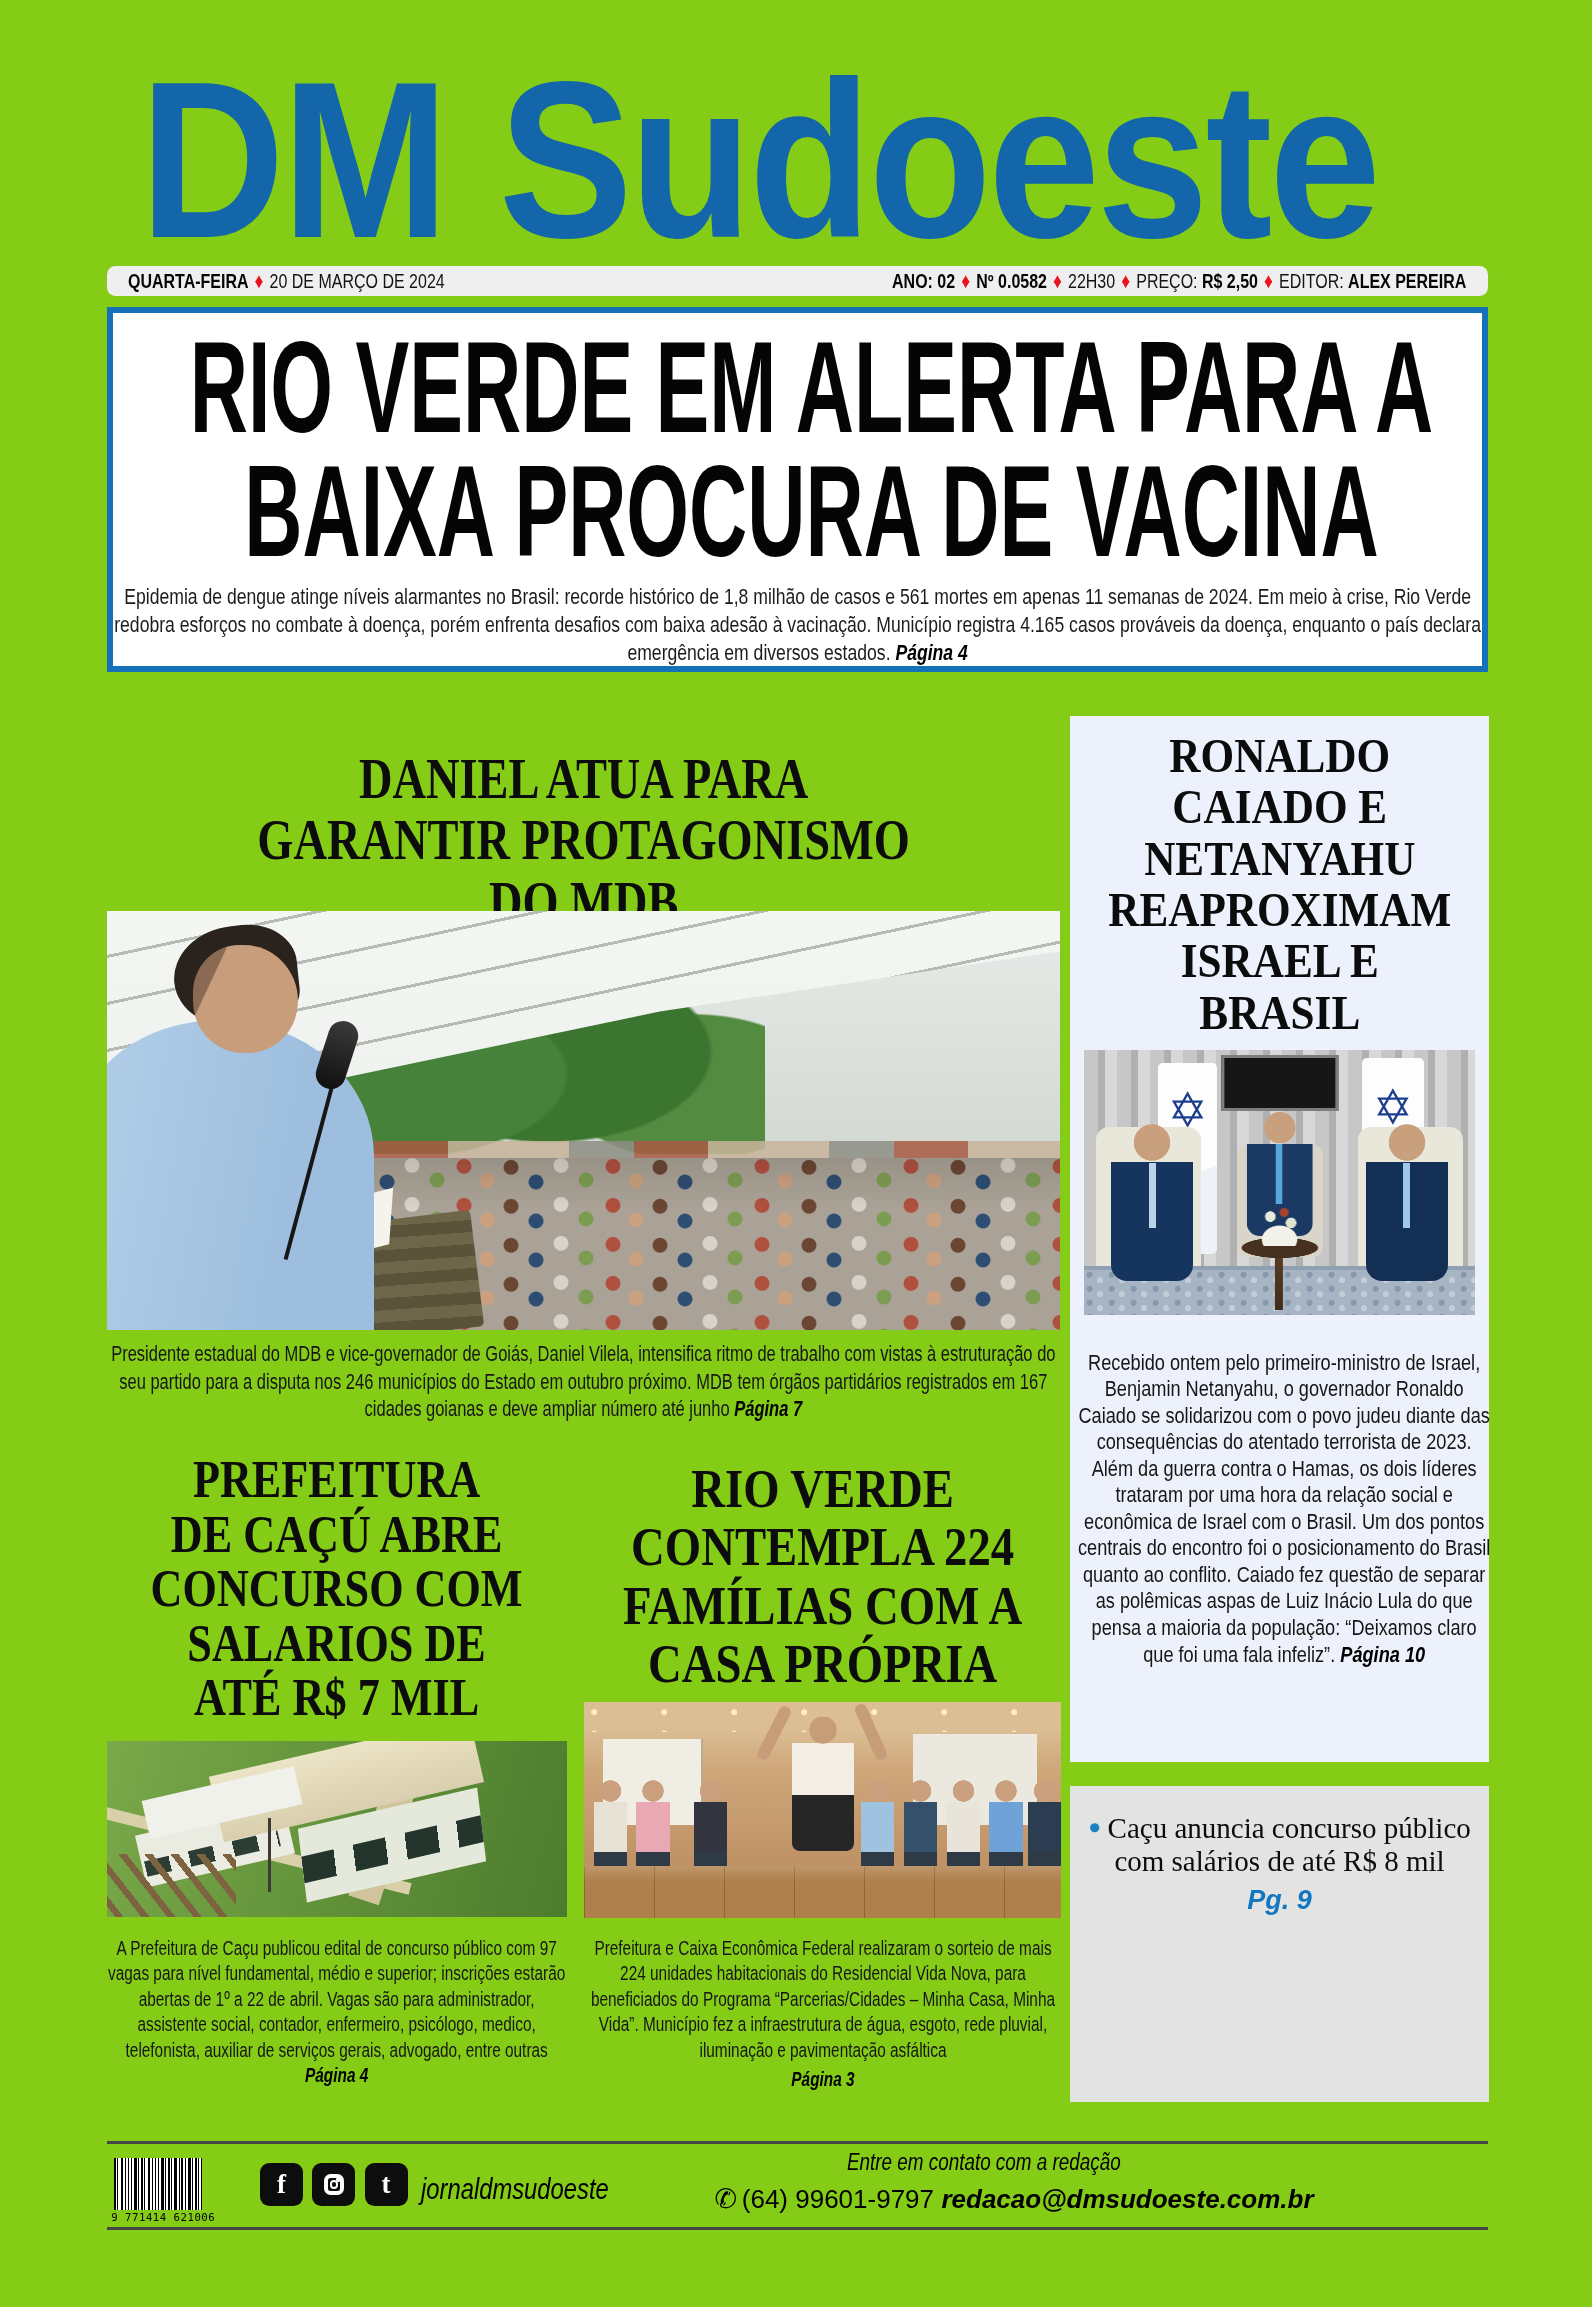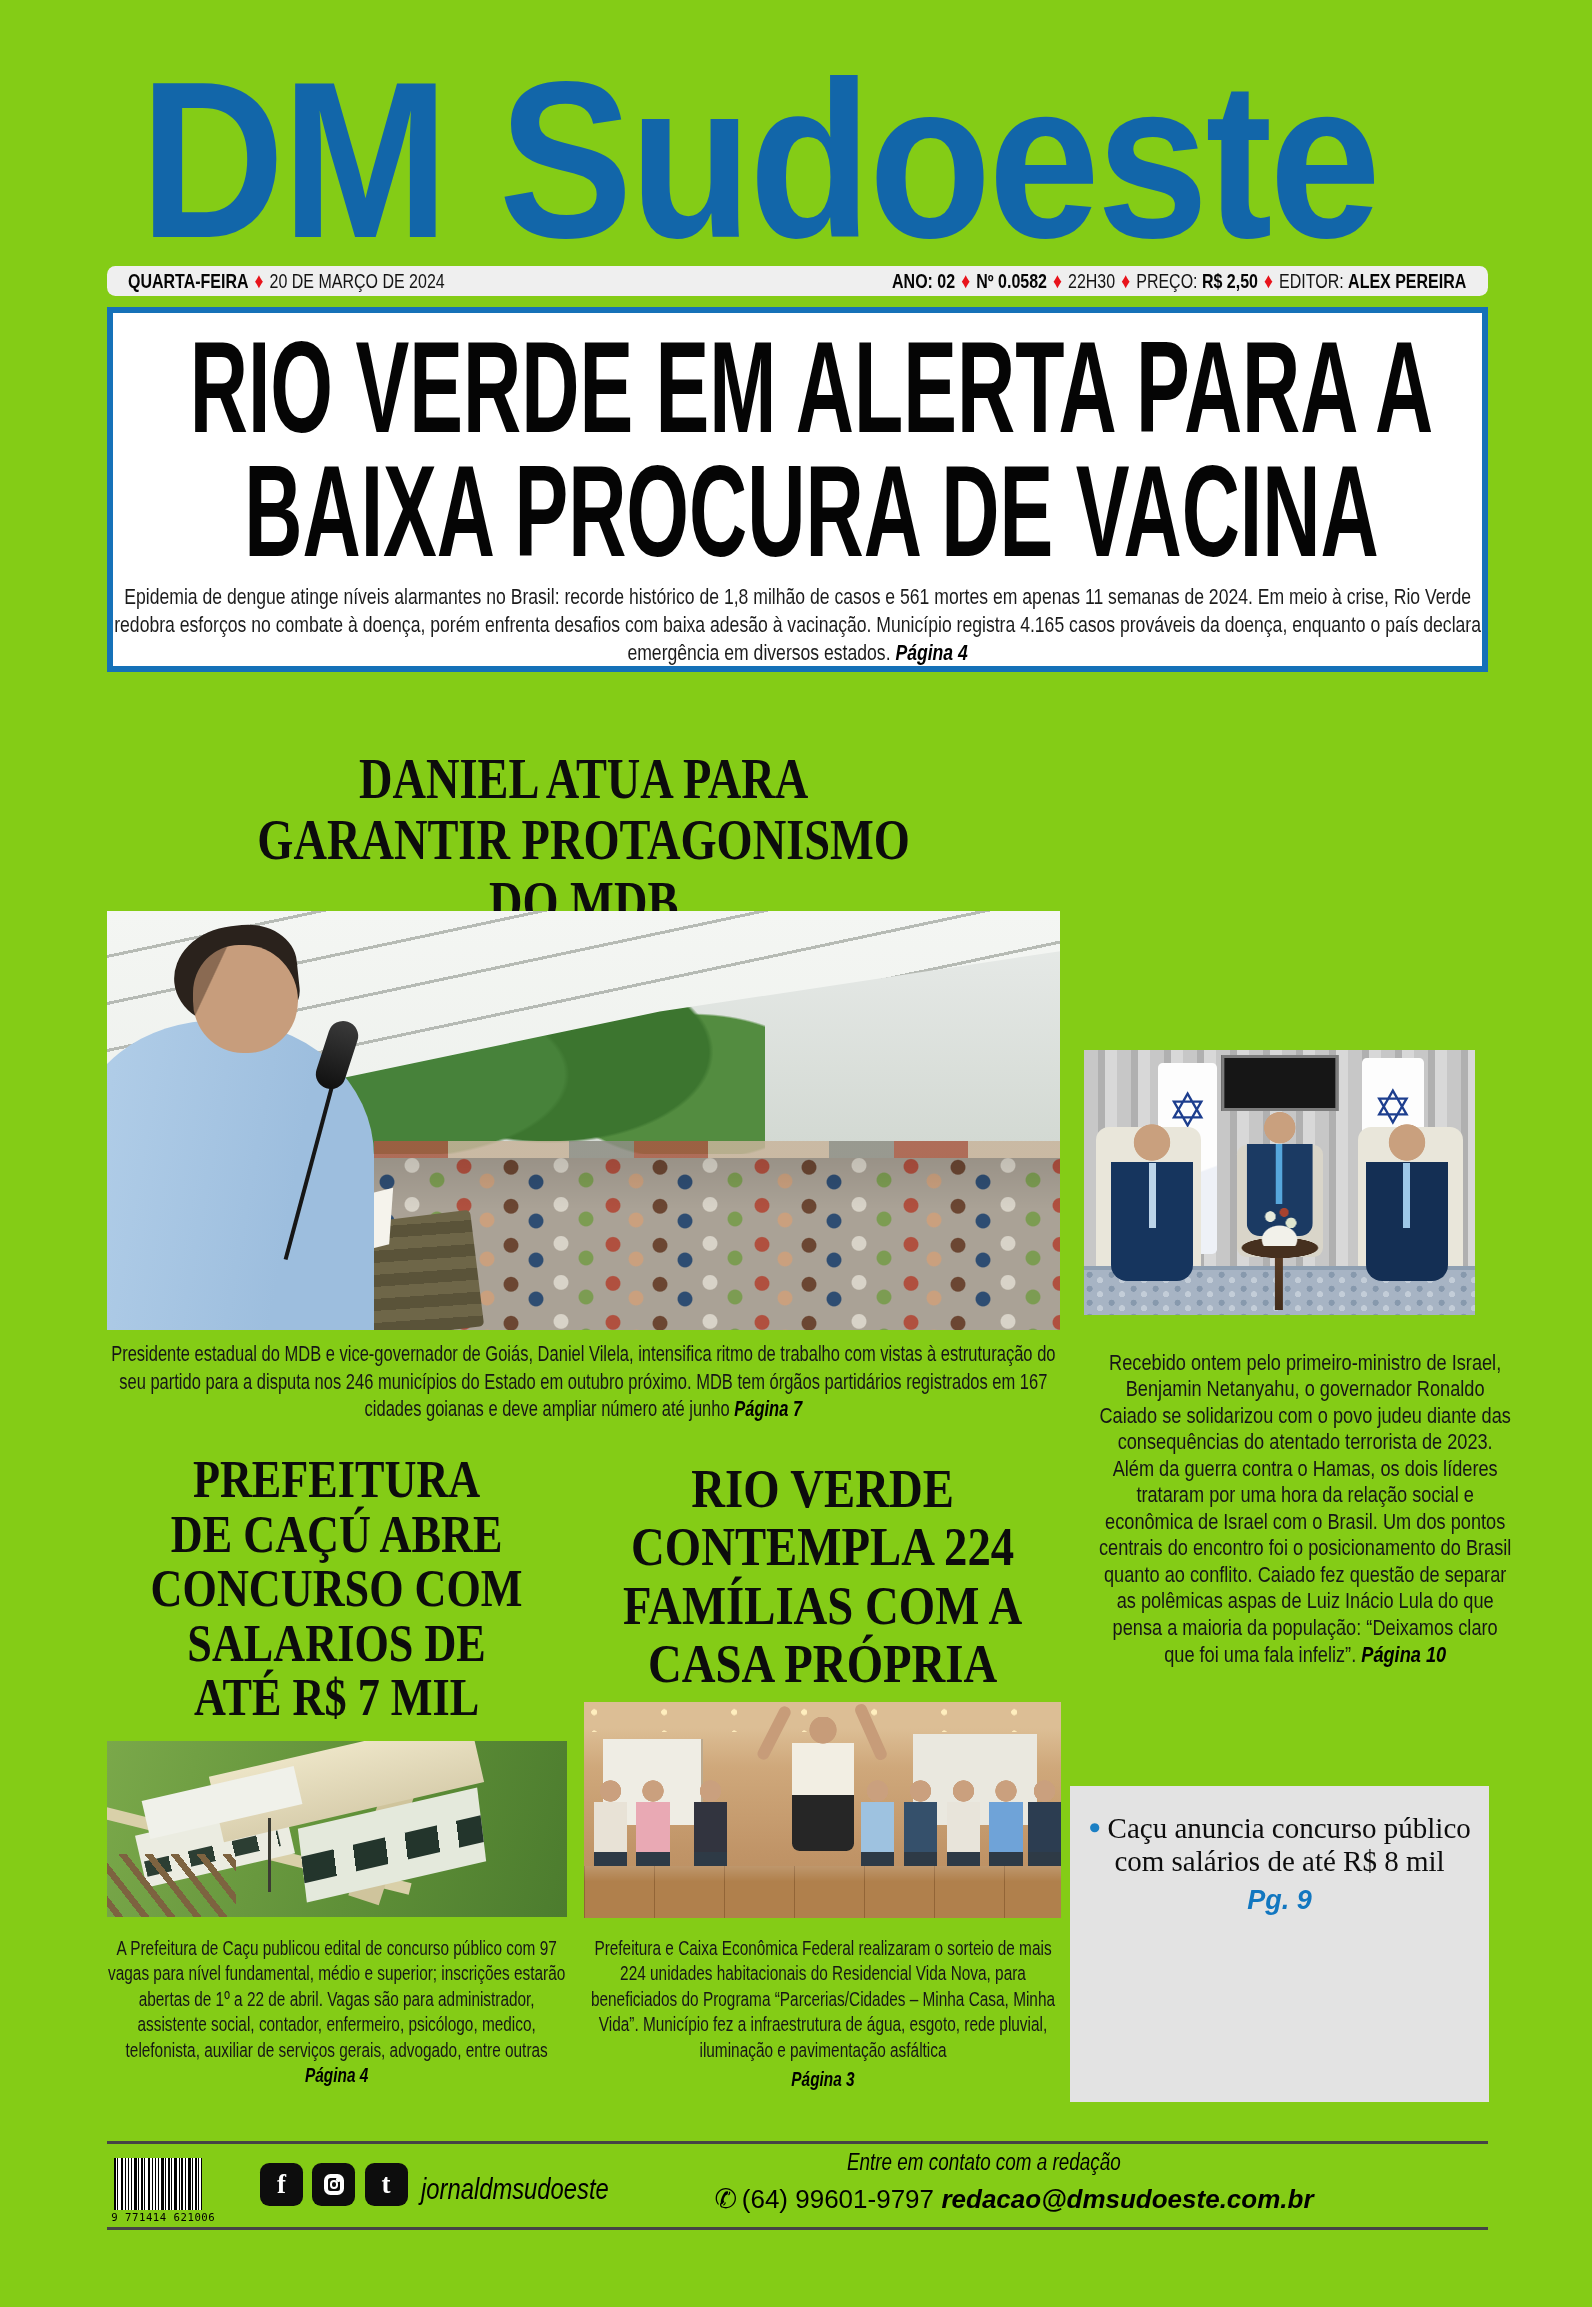--- a/index.html
+++ b/index.html
@@ -235,41 +235,51 @@
     <div class="pd-mic-arm"></div>
     <div class="pd-mic-head"></div>
   </div>
 
   <div class="abs cap-daniel">
     <div class="cx75">
       <span>Presidente estadual do MDB e vice-governador de Goiás, Daniel Vilela, intensifica ritmo de trabalho com vistas à estruturação do seu partido para a disputa nos 246 municípios do Estado em outubro próximo. MDB tem órgãos partidários registrados em 167 cidades goianas e deve ampliar número até junho </span><span class="pgref">Página 7</span>
     </div>
   </div>
 
+  <div class="abs lavbox">
+    <div class="serifhl hl-ronaldo">
+      <div class="hl-line cx88 cx90">RONALDO</div>
+      <div class="hl-line cx90">CAIADO E</div>
+      <div class="hl-line cx90">NETANYAHU</div>
+      <div class="hl-line cx90">REAPROXIMAM</div>
+      <div class="hl-line cx90">ISRAEL E</div>
+      <div class="hl-line cx90">BRASIL</div>
+    </div>
+  </div>
 
   <div class="photo" id="photo-caiado">
     <div class="pc-emblem"></div>
     <div class="pc-flag pc-flag-l">
       <span class="pc-star">✡</span>
     </div>
     <div class="pc-flag pc-flag-r">
       <span class="pc-star">✡</span>
     </div>
     <div class="pc-chair pc-chair-l"></div>
     <div class="pc-chair pc-chair-r"></div>
     <div class="pc-chair-c"></div>
     <div class="pc-carpet"></div>
     <div class="pc-fig pc-fig-l"></div>
     <div class="pc-fig pc-fig-c"></div>
     <div class="pc-fig pc-fig-r"></div>
     <div class="pc-table"></div>
     <div class="pc-flowers"></div>
   </div>
 
-  <div class="abs" style="left:1070px;top:1333px;width:419px;margin-left:21px;">
+  <div class="abs" style="left:1070px;top:1333px;width:419px;">
     <div class="body-caiado cx85">
       <span>Recebido ontem pelo primeiro-ministro de Israel, Benjamin Netanyahu, o governador Ronaldo Caiado se solidarizou com o povo judeu diante das consequências do atentado terrorista de 2023. Além da guerra contra o Hamas, os dois líderes trataram por uma hora da relação social e econômica de Israel com o Brasil. Um dos pontos centrais do encontro foi o posicionamento do Brasil quanto ao conflito. Caiado fez questão de separar as polêmicas aspas de Luiz Inácio Lula do que pensa a maioria da população: “Deixamos claro que foi uma fala infeliz”. </span><span class="pgref">Página 10</span>
     </div>
   </div>
 
   <div class="abs serifhl hl-cacu">
     <div class="hl-line cx85">PREFEITURA</div>
     <div class="hl-line cx85">DE CAÇÚ ABRE</div>
     <div class="hl-line cx85">CONCURSO COM</div>
     <div class="hl-line cx85">SALARIOS DE</div>

